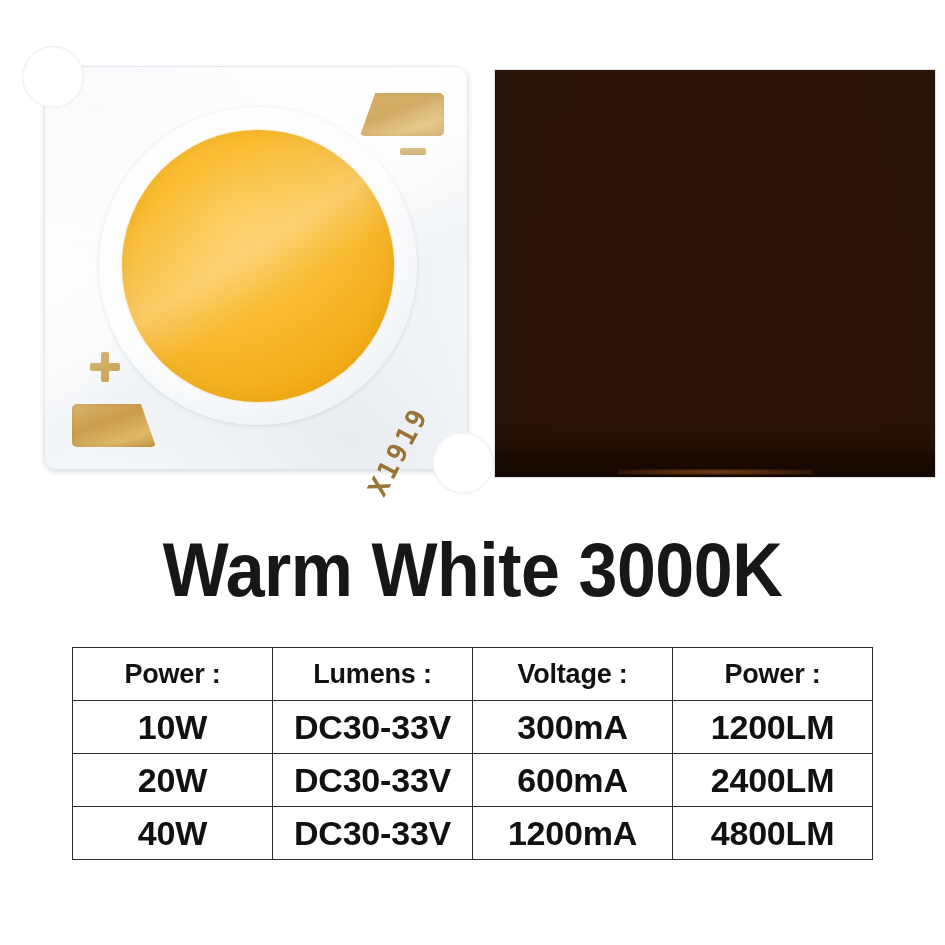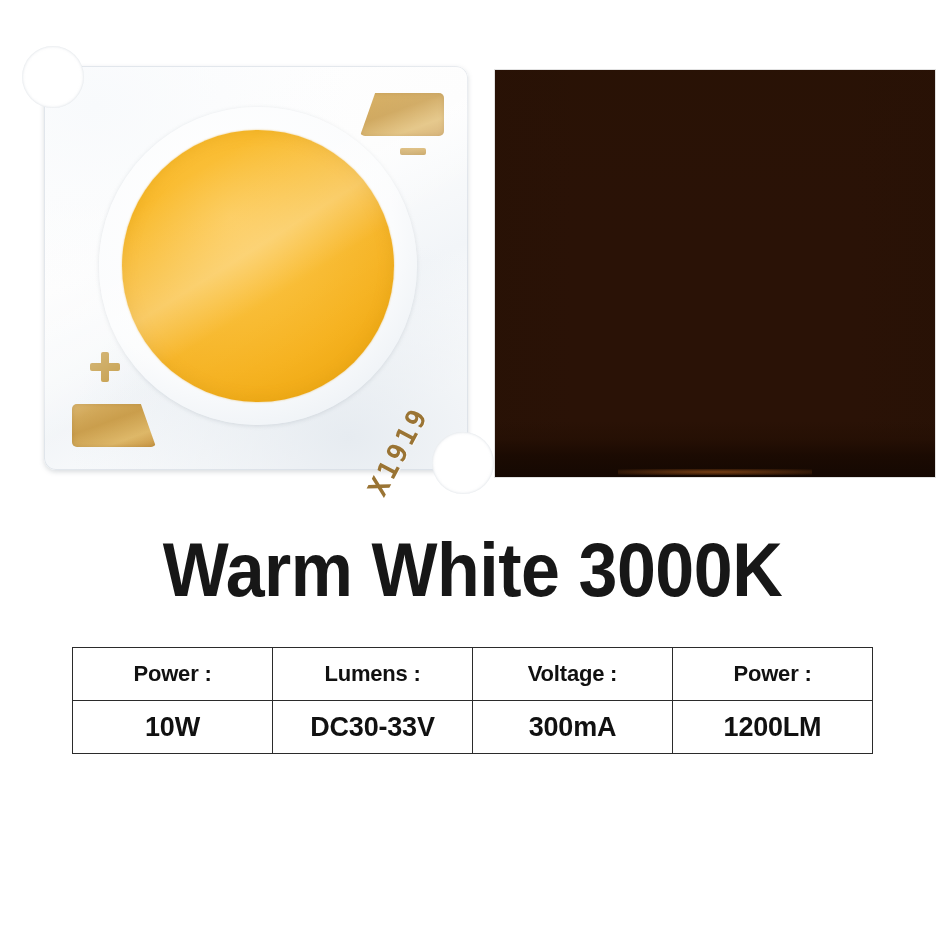--- a/index.html
+++ b/index.html
@@ -241,28 +241,28 @@
     width: 801px;
     border-collapse: collapse;
     table-layout: fixed;
   }
   #spec-table td {
     border: 1.6px solid #2b2b2b;
     height: 52px;
     text-align: center;
     vertical-align: middle;
     font-family: "Liberation Sans Narrow", "Liberation Sans", sans-serif;
-    font-size: 27px;
+    font-size: 34px;
     font-weight: 700;
     color: #111111;
     padding: 0 2px;
     letter-spacing: -0.2px;
   }
   #spec-table tr:first-child td {
-    font-size: 22px;
+    font-size: 27px;
   }
 </style>
 </head>
 <body>
 
 <div id="photo-row">
 
   <div id="chip-photo">
     <div id="chip-body"></div>
 
@@ -303,14 +303,26 @@
       <td>Lumens :</td>
       <td>Voltage :</td>
       <td>Power :</td>
     </tr>
     <tr>
       <td>10W</td>
       <td>DC30-33V</td>
       <td>300mA</td>
       <td>1200LM</td>
     </tr>
+    <tr>
+      <td>20W</td>
+      <td>DC30-33V</td>
+      <td>600mA</td>
+      <td>2400LM</td>
+    </tr>
+    <tr>
+      <td>40W</td>
+      <td>DC30-33V</td>
+      <td>1200mA</td>
+      <td>4800LM</td>
+    </tr>
   </tbody>
 </table>
 
 </body></html>

